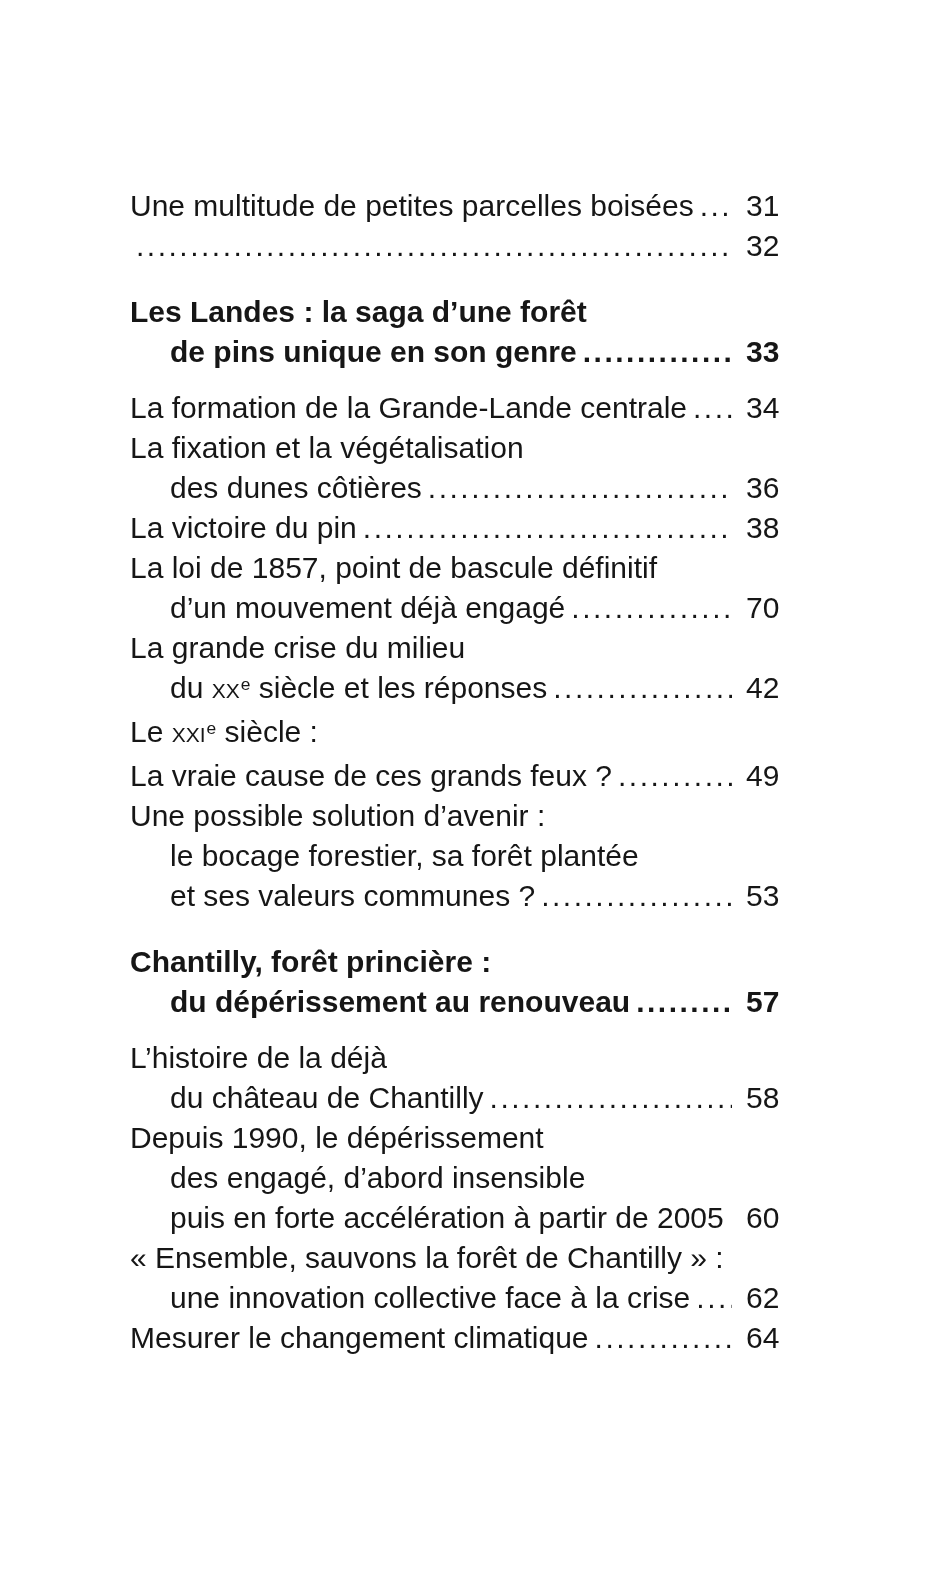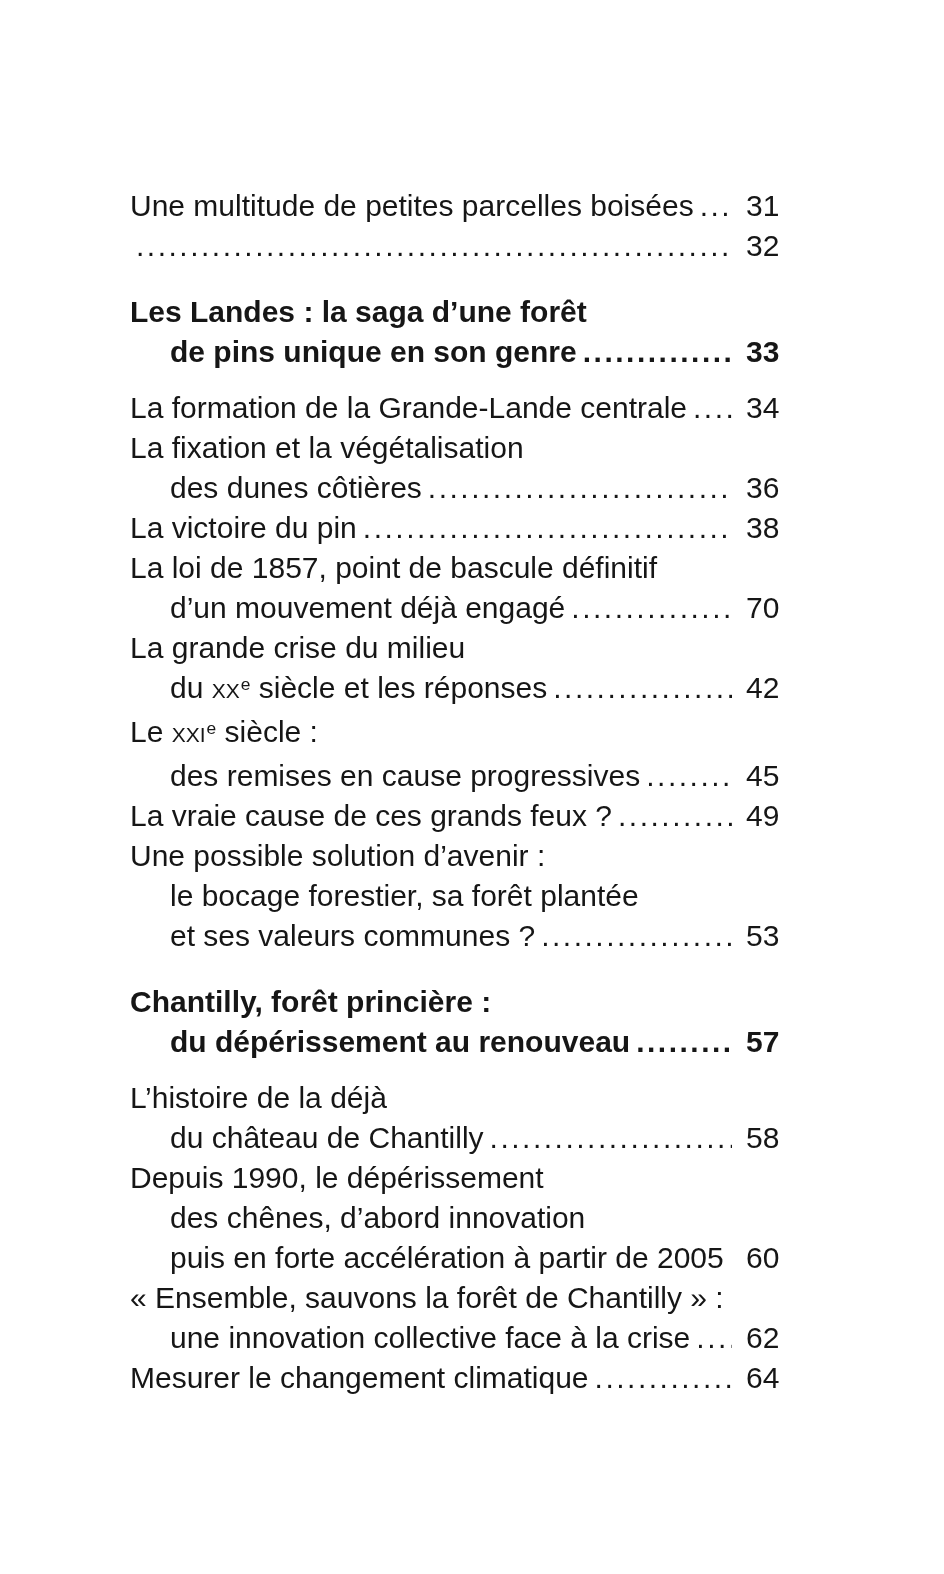--- a/index.html
+++ b/index.html
@@ -101,25 +101,20 @@
         <span class="toc-text">La grande crise du milieu</span>
       </div>
       <div class="toc-row indent1">
         <span class="toc-text"><span>du </span><span class="sc">xx</span><span class="sup">e</span><span> siècle et les réponses</span></span>
         <span class="dot-leader dots"></span>
         <span class="page-number">42</span>
       </div>
       <div class="toc-row">
         <span class="toc-text"><span>Le </span><span class="sc">xxi</span><span class="sup">e</span><span> siècle :</span></span>
       </div>
-      <div class="toc-row indent1">
-        <span class="toc-text">des remises en cause progressives</span>
-        <span class="dot-leader dots"></span>
-        <span class="page-number">45</span>
-      </div>
       <div class="toc-row">
         <span class="toc-text">La vraie cause de ces grands feux ?</span>
         <span class="dot-leader dots"></span>
         <span class="page-number">49</span>
       </div>
       <div class="toc-row">
         <span class="toc-text">Une possible solution d’avenir :</span>
       </div>
       <div class="toc-row indent1">
         <span class="toc-text">le bocage forestier, sa forêt plantée</span>
@@ -142,21 +137,21 @@
       </div>
       <div class="toc-row indent1">
         <span class="toc-text">du château de Chantilly</span>
         <span class="dot-leader dots"></span>
         <span class="page-number">58</span>
       </div>
       <div class="toc-row">
         <span class="toc-text">Depuis 1990, le dépérissement</span>
       </div>
       <div class="toc-row indent1">
-        <span class="toc-text">des chênes, d’abord innovation</span>
+        <span class="toc-text">des engagé, d’abord insensible</span>
       </div>
       <div class="toc-row indent1">
         <span class="toc-text">puis en forte accélération à partir de 2005</span>
         <span class="dot-leader"></span>
         <span class="page-number">60</span>
       </div>
       <div class="toc-row">
         <span class="toc-text">« Ensemble, sauvons la forêt de Chantilly » :</span>
       </div>
       <div class="toc-row indent1">

